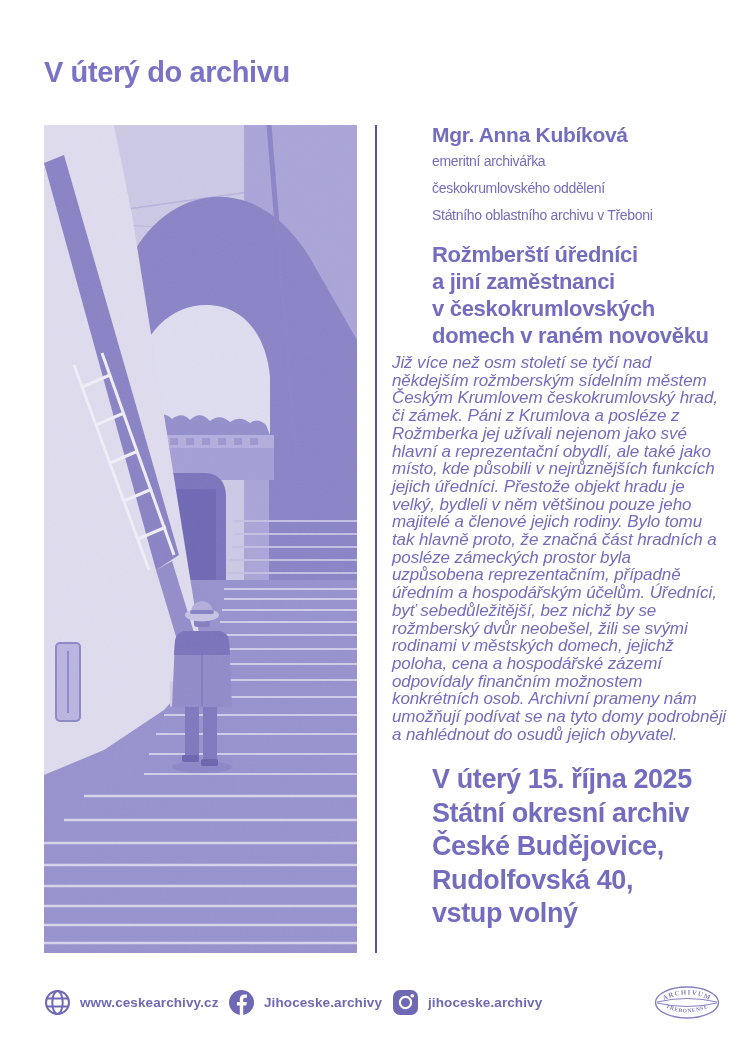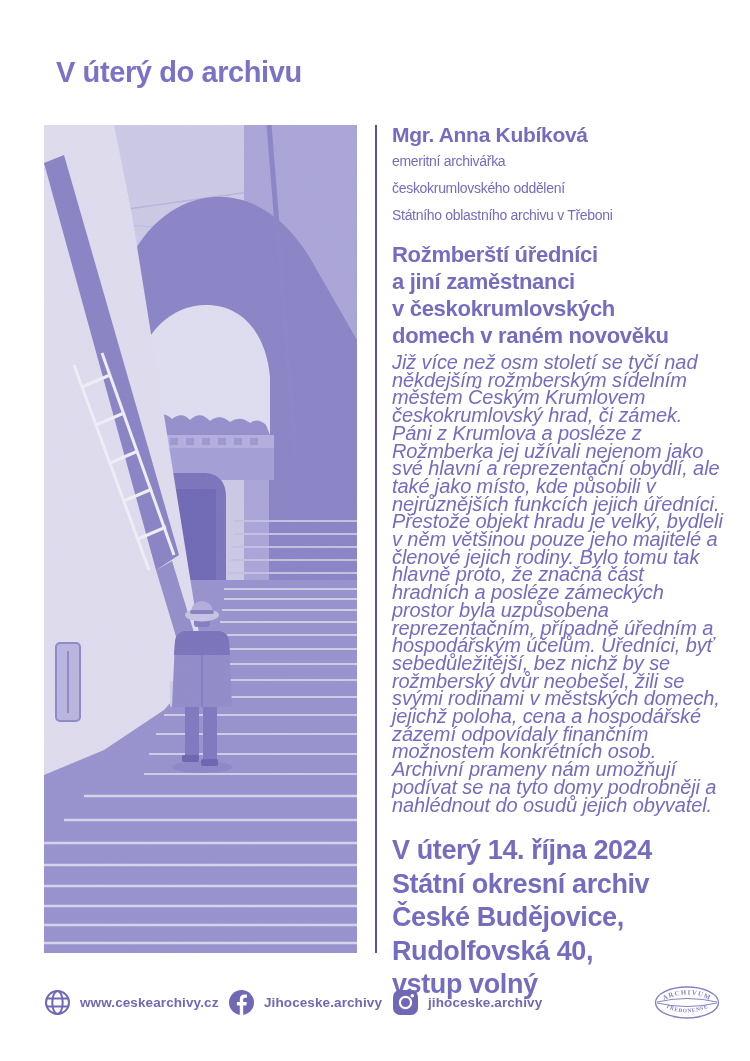--- a/index.html
+++ b/index.html
@@ -6,33 +6,33 @@
     --accent:#746cbe; --title:#7a72c4; --divider:#57519e; --footer-text:#6f68b5;
     --photo-light:#ccc9e6; --photo-mid:#9792ce; --photo-dark:#8a84c7; --photo-sky:#dfddf1;
   }
   html,body{margin:0;padding:0;background:#ffffff;}
   #poster{
     position:relative;width:750px;height:1061px;background:#ffffff;overflow:hidden;
     font-family:"Liberation Sans","DejaVu Sans",sans-serif;color:var(--accent);
   }
   .page-title{
     position:absolute;left:44px;top:56px;font-size:29px;font-weight:bold;
-    letter-spacing:-0.4px;color:var(--title);white-space:nowrap;margin-left:12px;
+    letter-spacing:-0.4px;color:var(--title);white-space:nowrap;
   }
   .photo-wrap{position:absolute;left:44px;top:125px;width:313px;height:828px;}
   .vrule{position:absolute;left:375px;top:125px;width:2px;height:828px;background:var(--divider);}
   .col{position:absolute;left:392px;top:121px;width:332px;}
   .hovori{font-size:21px;font-weight:bold;line-height:24px;margin:0 0 22px 0;letter-spacing:-0.3px;}
-  .line{white-space:nowrap;letter-spacing:-0.3px;}
+  .line{white-space:nowrap;letter-spacing:-0.3px;margin-left:40px;}
   .speaker-name{font-size:21px;font-weight:bold;line-height:27px;}
   .speaker-role .line{font-size:14px;line-height:27px;}
   .talk-title{margin-top:12px;}
   .talk-title .line{font-size:22px;font-weight:bold;line-height:27px;}
   .abstract{
-    margin:5px 0 0 0;width:334px;font-size:20px;font-style:italic;line-height:17.7px;
+    margin:5px 0 0 0;width:334px;font-size:17px;font-style:italic;line-height:17.7px;
     letter-spacing:-0.1px;
   }
   .event{margin-top:20px;}
   .event .line{font-size:27px;font-weight:bold;line-height:33.5px;letter-spacing:-0.4px;}
   .footer{position:absolute;left:0;top:984px;width:750px;height:44px;color:var(--footer-text);}
   .footer-item{position:absolute;display:flex;align-items:center;gap:9px;height:36px;}
   .footer-item .label{font-size:13.5px;font-weight:bold;letter-spacing:0.1px;white-space:nowrap;}
   .fi-web{left:44px;top:0;}
   .fi-fb{left:228px;top:0;}
   .fi-ig{left:392px;top:0;}
@@ -179,21 +179,21 @@
     <div class="talk-title">
       <div class="line">Rožmberští úředníci</div>
       <div class="line">a jiní zaměstnanci</div>
       <div class="line">v českokrumlovských</div>
       <div class="line">domech v raném novověku</div>
     </div>
 
     <p class="abstract">Již více než osm století se tyčí nad někdejším rožmberským sídelním městem Českým Krumlovem českokrumlovský hrad, či zámek. Páni z Krumlova a posléze z Rožmberka jej užívali nejenom jako své hlavní a reprezentační obydlí, ale také jako místo, kde působili v nejrůznějších funkcích jejich úředníci. Přestože objekt hradu je velký, bydleli v něm většinou pouze jeho majitelé a členové jejich rodiny. Bylo tomu tak hlavně proto, že značná část hradních a posléze zámeckých prostor byla uzpůsobena reprezentačním, případně úředním a hospodářským účelům. Úředníci, byť sebedůležitější, bez nichž by se rožmberský dvůr neobešel, žili se svými rodinami v městských domech, jejichž poloha, cena a hospodářské zázemí odpovídaly finančním možnostem konkrétních osob. Archivní prameny nám umožňují podívat se na tyto domy podrobněji a nahlédnout do osudů jejich obyvatel.</p>
 
     <div class="event">
-      <div class="line">V úterý 14. října 2024</div>
+      <div class="line">V úterý 15. října 2025</div>
       <div class="line">Státní okresní archiv</div>
       <div class="line">České Budějovice,</div>
       <div class="line">Rudolfovská 40,</div>
       <div class="line">vstup volný</div>
     </div>
   </div>
 
   <div class="footer">
 
     <div class="footer-item fi-web">

